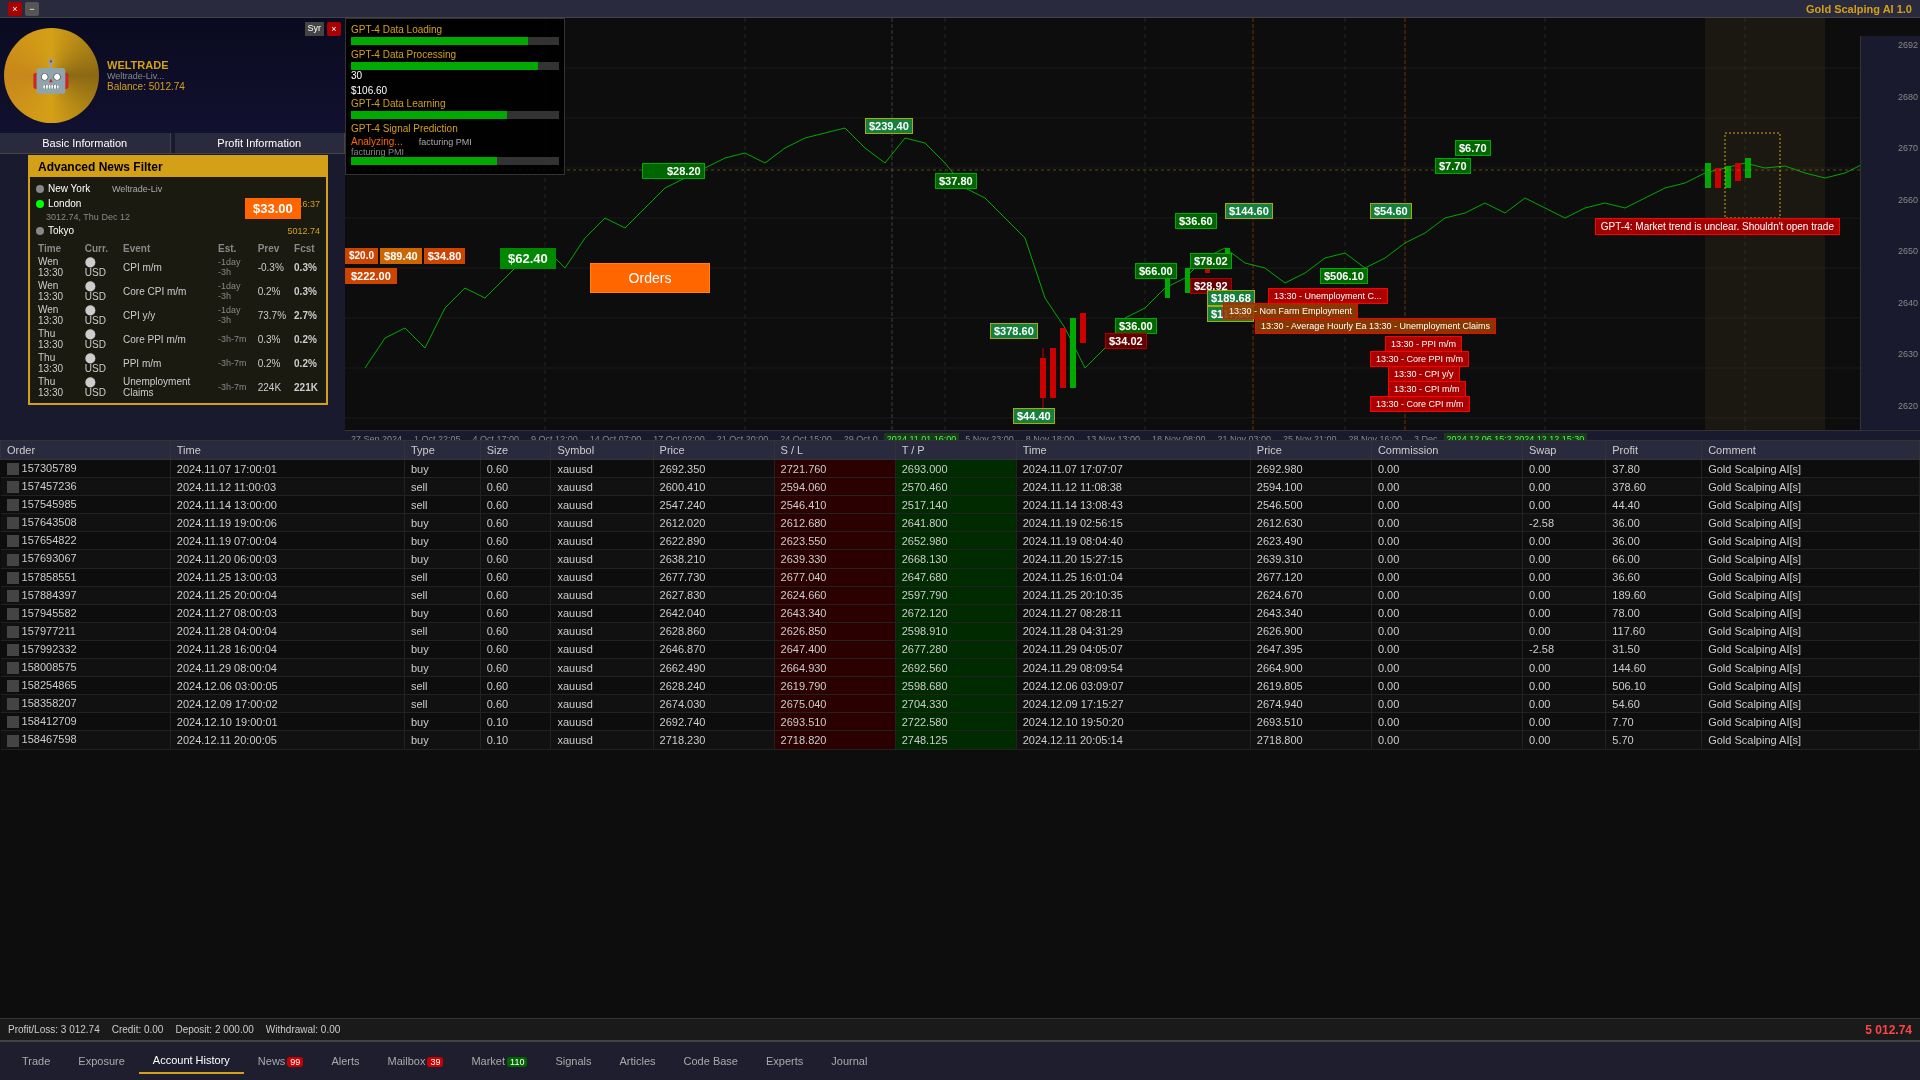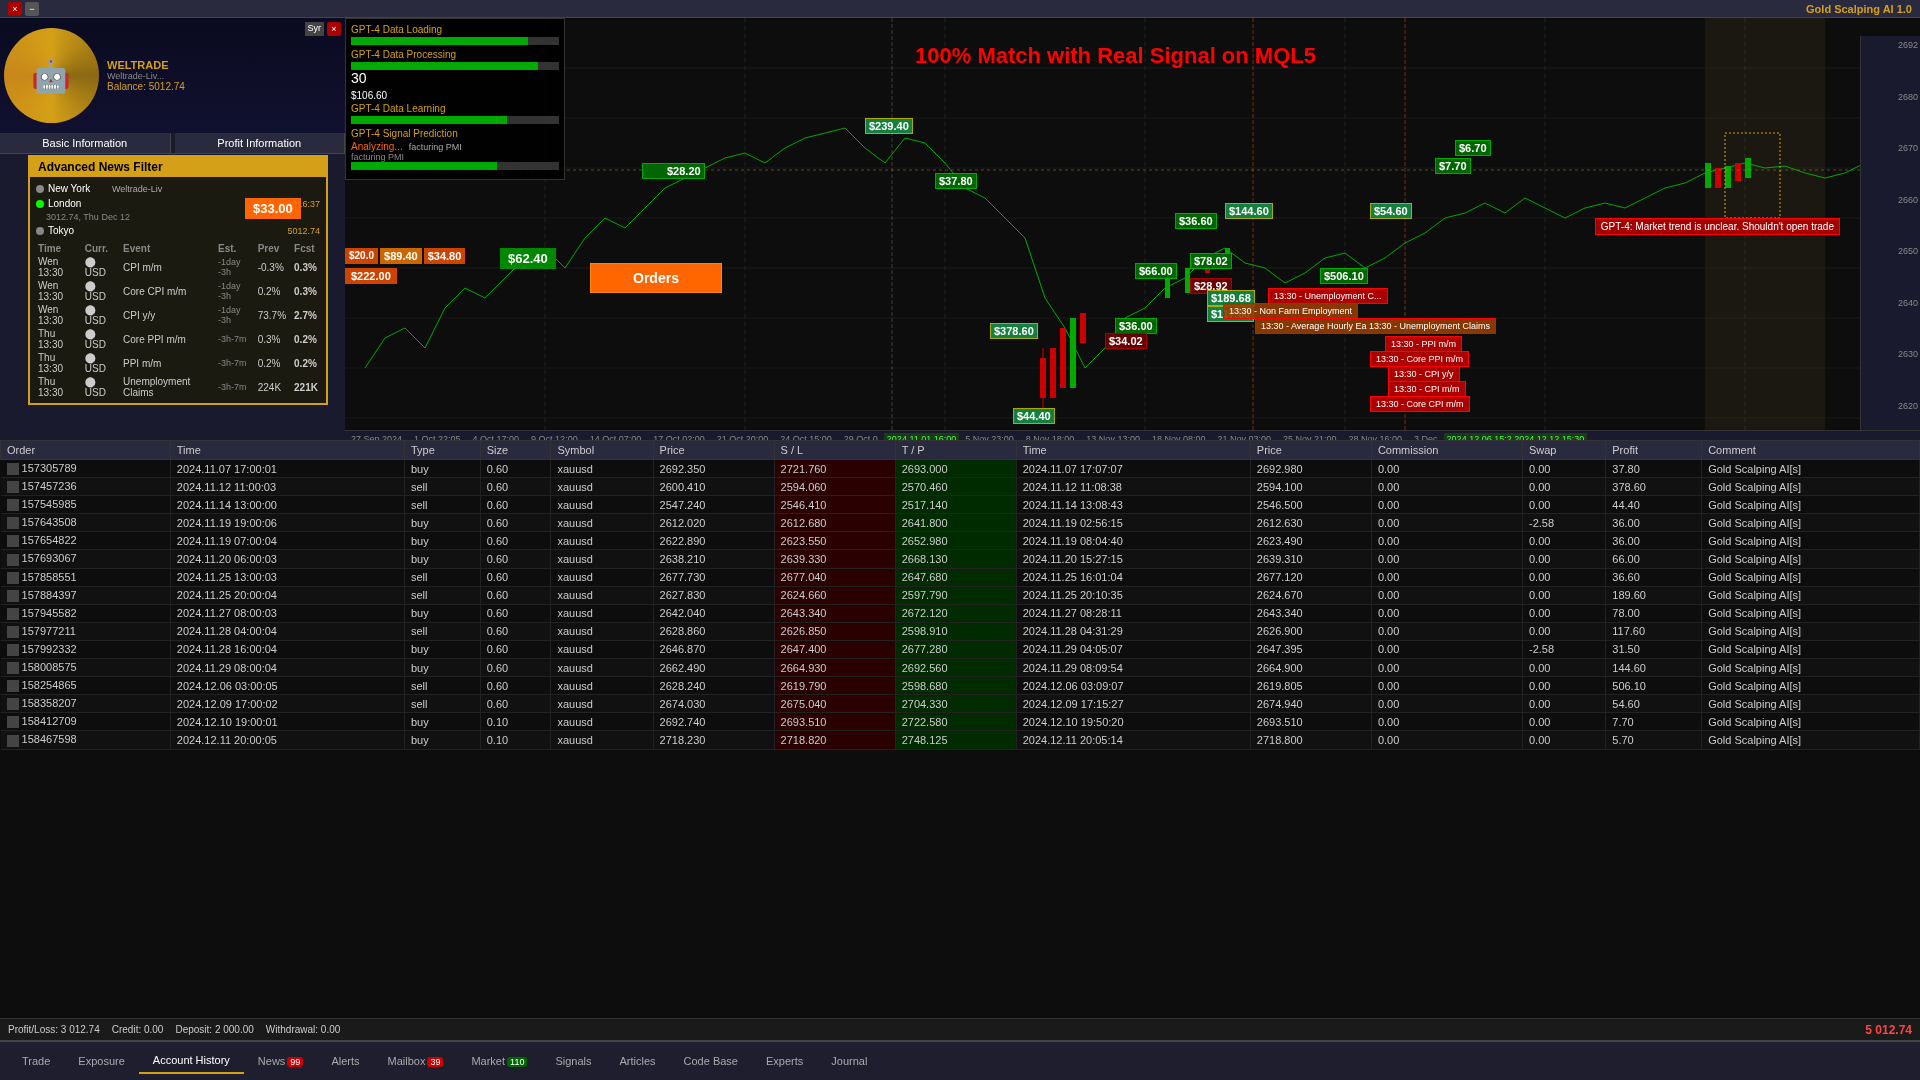--- a/index.html
+++ b/index.html
@@ -226,32 +226,32 @@
     <div class="gpt-label">GPT-4 Data Loading</div>
     <div class="progress-bar">
         <div class="progress-fill" style="width:85%;"></div>
       </div>
   </div>
   <div class="gpt-item">
     <div class="gpt-label">GPT-4 Data Processing</div>
     <div class="progress-bar">
         <div class="progress-fill" style="width:90%;"></div>
       </div>
-    <div style="color:#fff;font-size:14px;">30</div>
+    <div style="color:#fff;font-size:10px;">30</div>
   </div>
   <div style="color:#fff;font-size:10px;margin:2px 0;">$106.60</div>
   <div class="gpt-item">
     <div class="gpt-label">GPT-4 Data Learning</div>
     <div class="progress-bar">
         <div class="progress-fill" style="width:75%;"></div>
       </div>
   </div>
   <div class="gpt-item">
     <div class="gpt-label">GPT-4 Signal Prediction</div>
-    <div style="display:flex;align-items:center;gap:6px;">
+    <div style="display:flex;align-items:center;gap:16px;">
       <span class="analyzing-text">Analyzing...</span>
       <span style="color:#aaa;font-size:9px;">facturing PMI</span>
     </div>
     <div style="color:#888;font-size:9px;">facturing PMI</div>
     <div class="progress-bar">
         <div class="progress-fill" style="width:70%;"></div>
       </div>
   </div>
 </div>
 
@@ -303,21 +303,20 @@
 
     <rect x="1380" y="115" width="55" height="85" fill="none" stroke="#d4a017" stroke-width="1" stroke-dasharray="2,2"></rect>
 
     <line x1="0" y1="152" x2="1575" y2="152" stroke="rgba(212,160,23,0.4)" stroke-width="1" stroke-dasharray="3,3"></line>
 
     <line x1="547" y1="0" x2="547" y2="430" stroke="rgba(255,255,255,0.2)" stroke-width="1" stroke-dasharray="4,2"></line>
     <line x1="908" y1="0" x2="908" y2="430" stroke="rgba(255,100,0,0.4)" stroke-width="1" stroke-dasharray="4,2"></line>
     <line x1="1060" y1="0" x2="1060" y2="430" stroke="rgba(255,100,0,0.4)" stroke-width="1" stroke-dasharray="4,2"></line>
   </svg>
 
-  <div id="signal-banner" style="position:absolute;top:25px;left:570px;color:#ff0000;font-size:22px;font-weight:bold;white-space:nowrap;">100% Match with Real Signal on MQL5</div>
 
   <div class="price-label price-green" style="position:absolute;top:145px;left:297px;padding-left:24px;">$28.20</div>
   <div class="price-label price-yellow" style="position:absolute;top:100px;left:520px;">$239.40</div>
   <div class="price-label price-green" style="position:absolute;top:155px;left:590px;">$37.80</div>
   <div class="price-label price-green" style="position:absolute;top:195px;left:830px;">$36.60</div>
   <div class="price-label price-yellow" style="position:absolute;top:185px;left:880px;">$144.60</div>
   <div class="price-label price-green" style="position:absolute;top:235px;left:845px;">$78.02</div>
   <div class="price-label price-red" style="position:absolute;top:260px;left:845px;">$28.92</div>
   <div class="price-label price-yellow" style="position:absolute;top:272px;left:862px;">$189.68</div>
   <div class="price-label price-yellow" style="position:absolute;top:288px;left:862px;">$117.60</div>
@@ -343,21 +342,21 @@
   <div style="position:absolute;top:200px;right:80px;background:rgba(180,0,0,0.9);color:#fff;font-size:10px;padding:2px 5px;border:1px solid #ff0000;">GPT-4: Market trend is unclear. Shouldn't open trade</div>
 
   <div style="position:absolute;top:230px;left:0;display:flex;gap:2px;z-index:180;">
     <div style="background:#cc4400;color:#fff;font-weight:bold;font-size:10px;padding:2px 4px;">$20.0</div>
     <div style="background:#cc6600;color:#fff;font-weight:bold;font-size:11px;padding:2px 4px;">$89.40</div>
     <div style="background:#cc4400;color:#fff;font-weight:bold;font-size:11px;padding:2px 4px;">$34.80</div>
   </div>
   <div style="position:absolute;top:230px;left:155px;background:#008800;color:#fff;font-weight:bold;font-size:13px;padding:3px 8px;z-index:180;">$62.40</div>
   <div style="position:absolute;top:250px;left:0;background:#cc4400;color:#fff;font-weight:bold;font-size:11px;padding:2px 6px;z-index:180;">$222.00</div>
 
-  <div id="orders-btn" style="position:absolute;top:245px;left:245px;width:132px;height:30px;background:#ff6600;color:#fff;font-size:14px;font-weight:bold;display:flex;align-items:center;justify-content:center;cursor:pointer;z-index:200;border:1px solid #ff8800;">
+  <div id="orders-btn" style="position:absolute;top:245px;left:245px;width:120px;height:30px;background:#ff6600;color:#fff;font-size:14px;font-weight:normal;display:flex;align-items:center;justify-content:center;cursor:pointer;z-index:200;border:1px solid #ff8800;">
     <span>Orders</span>
   </div>
 
   <div id="price-axis">
     <div class="price-tick">2692</div>
     <div class="price-tick">2680</div>
     <div class="price-tick">2670</div>
     <div class="price-tick">2660</div>
     <div class="price-tick">2650</div>
     <div class="price-tick">2640</div>

